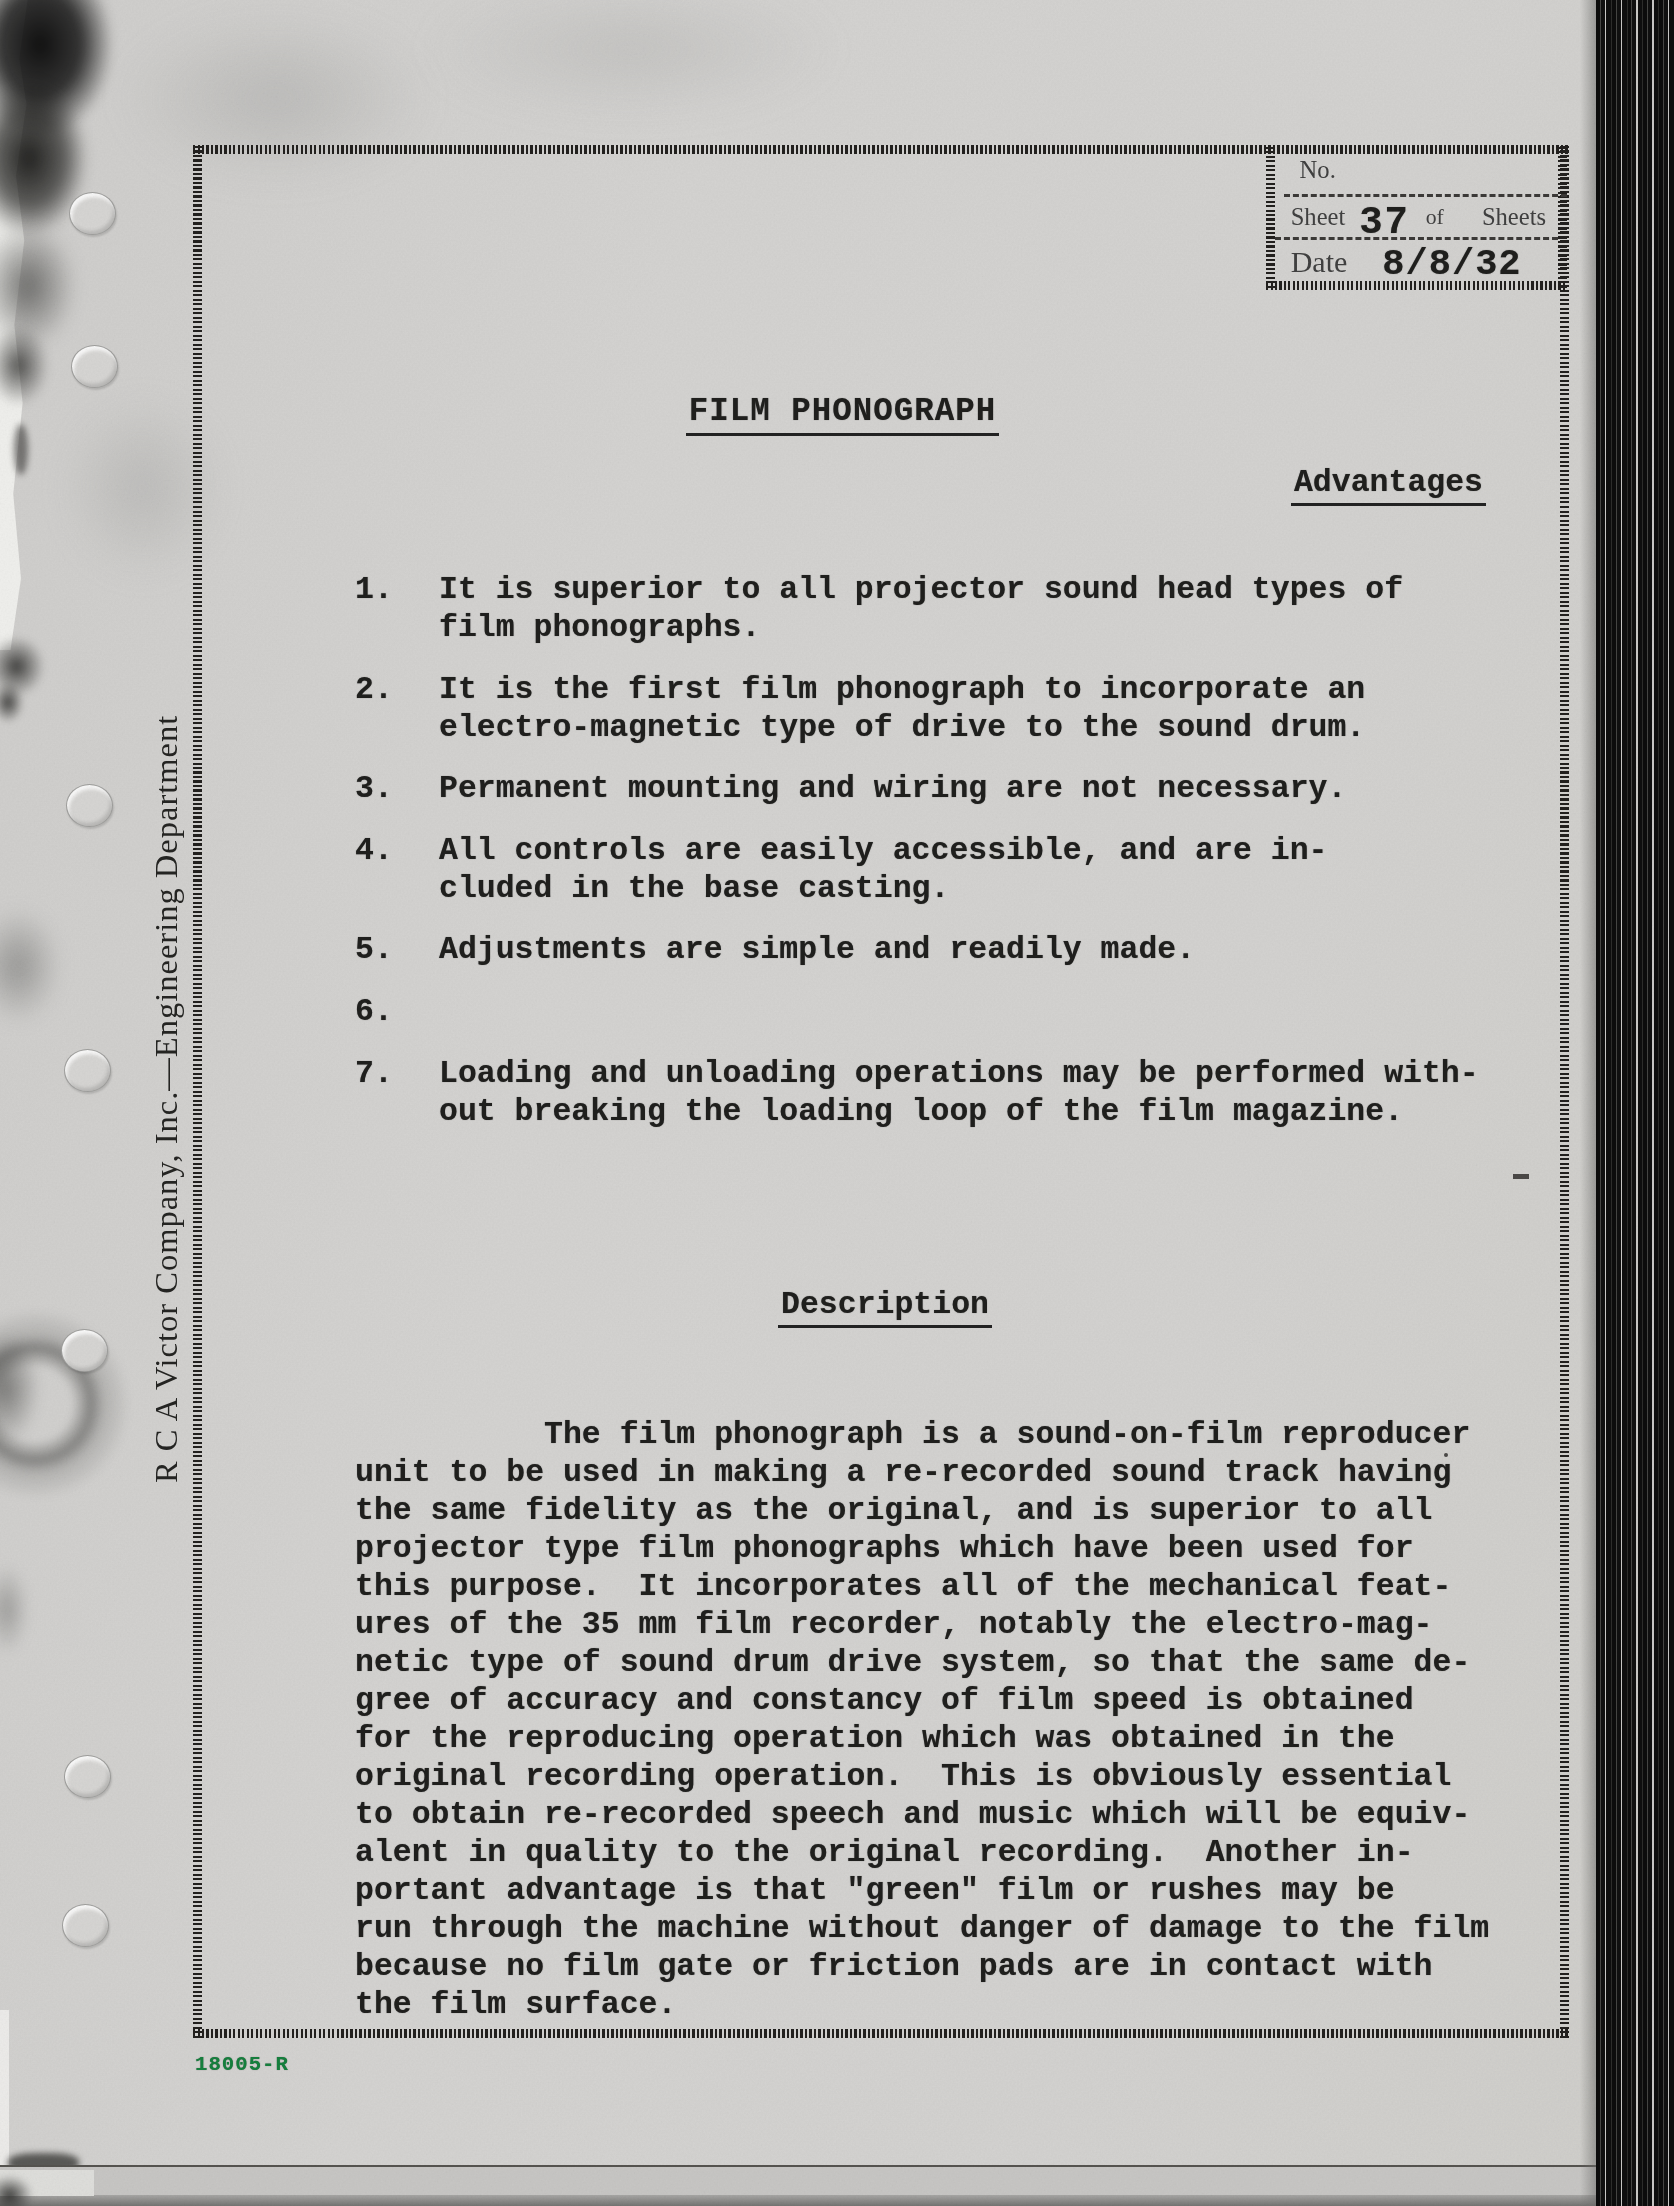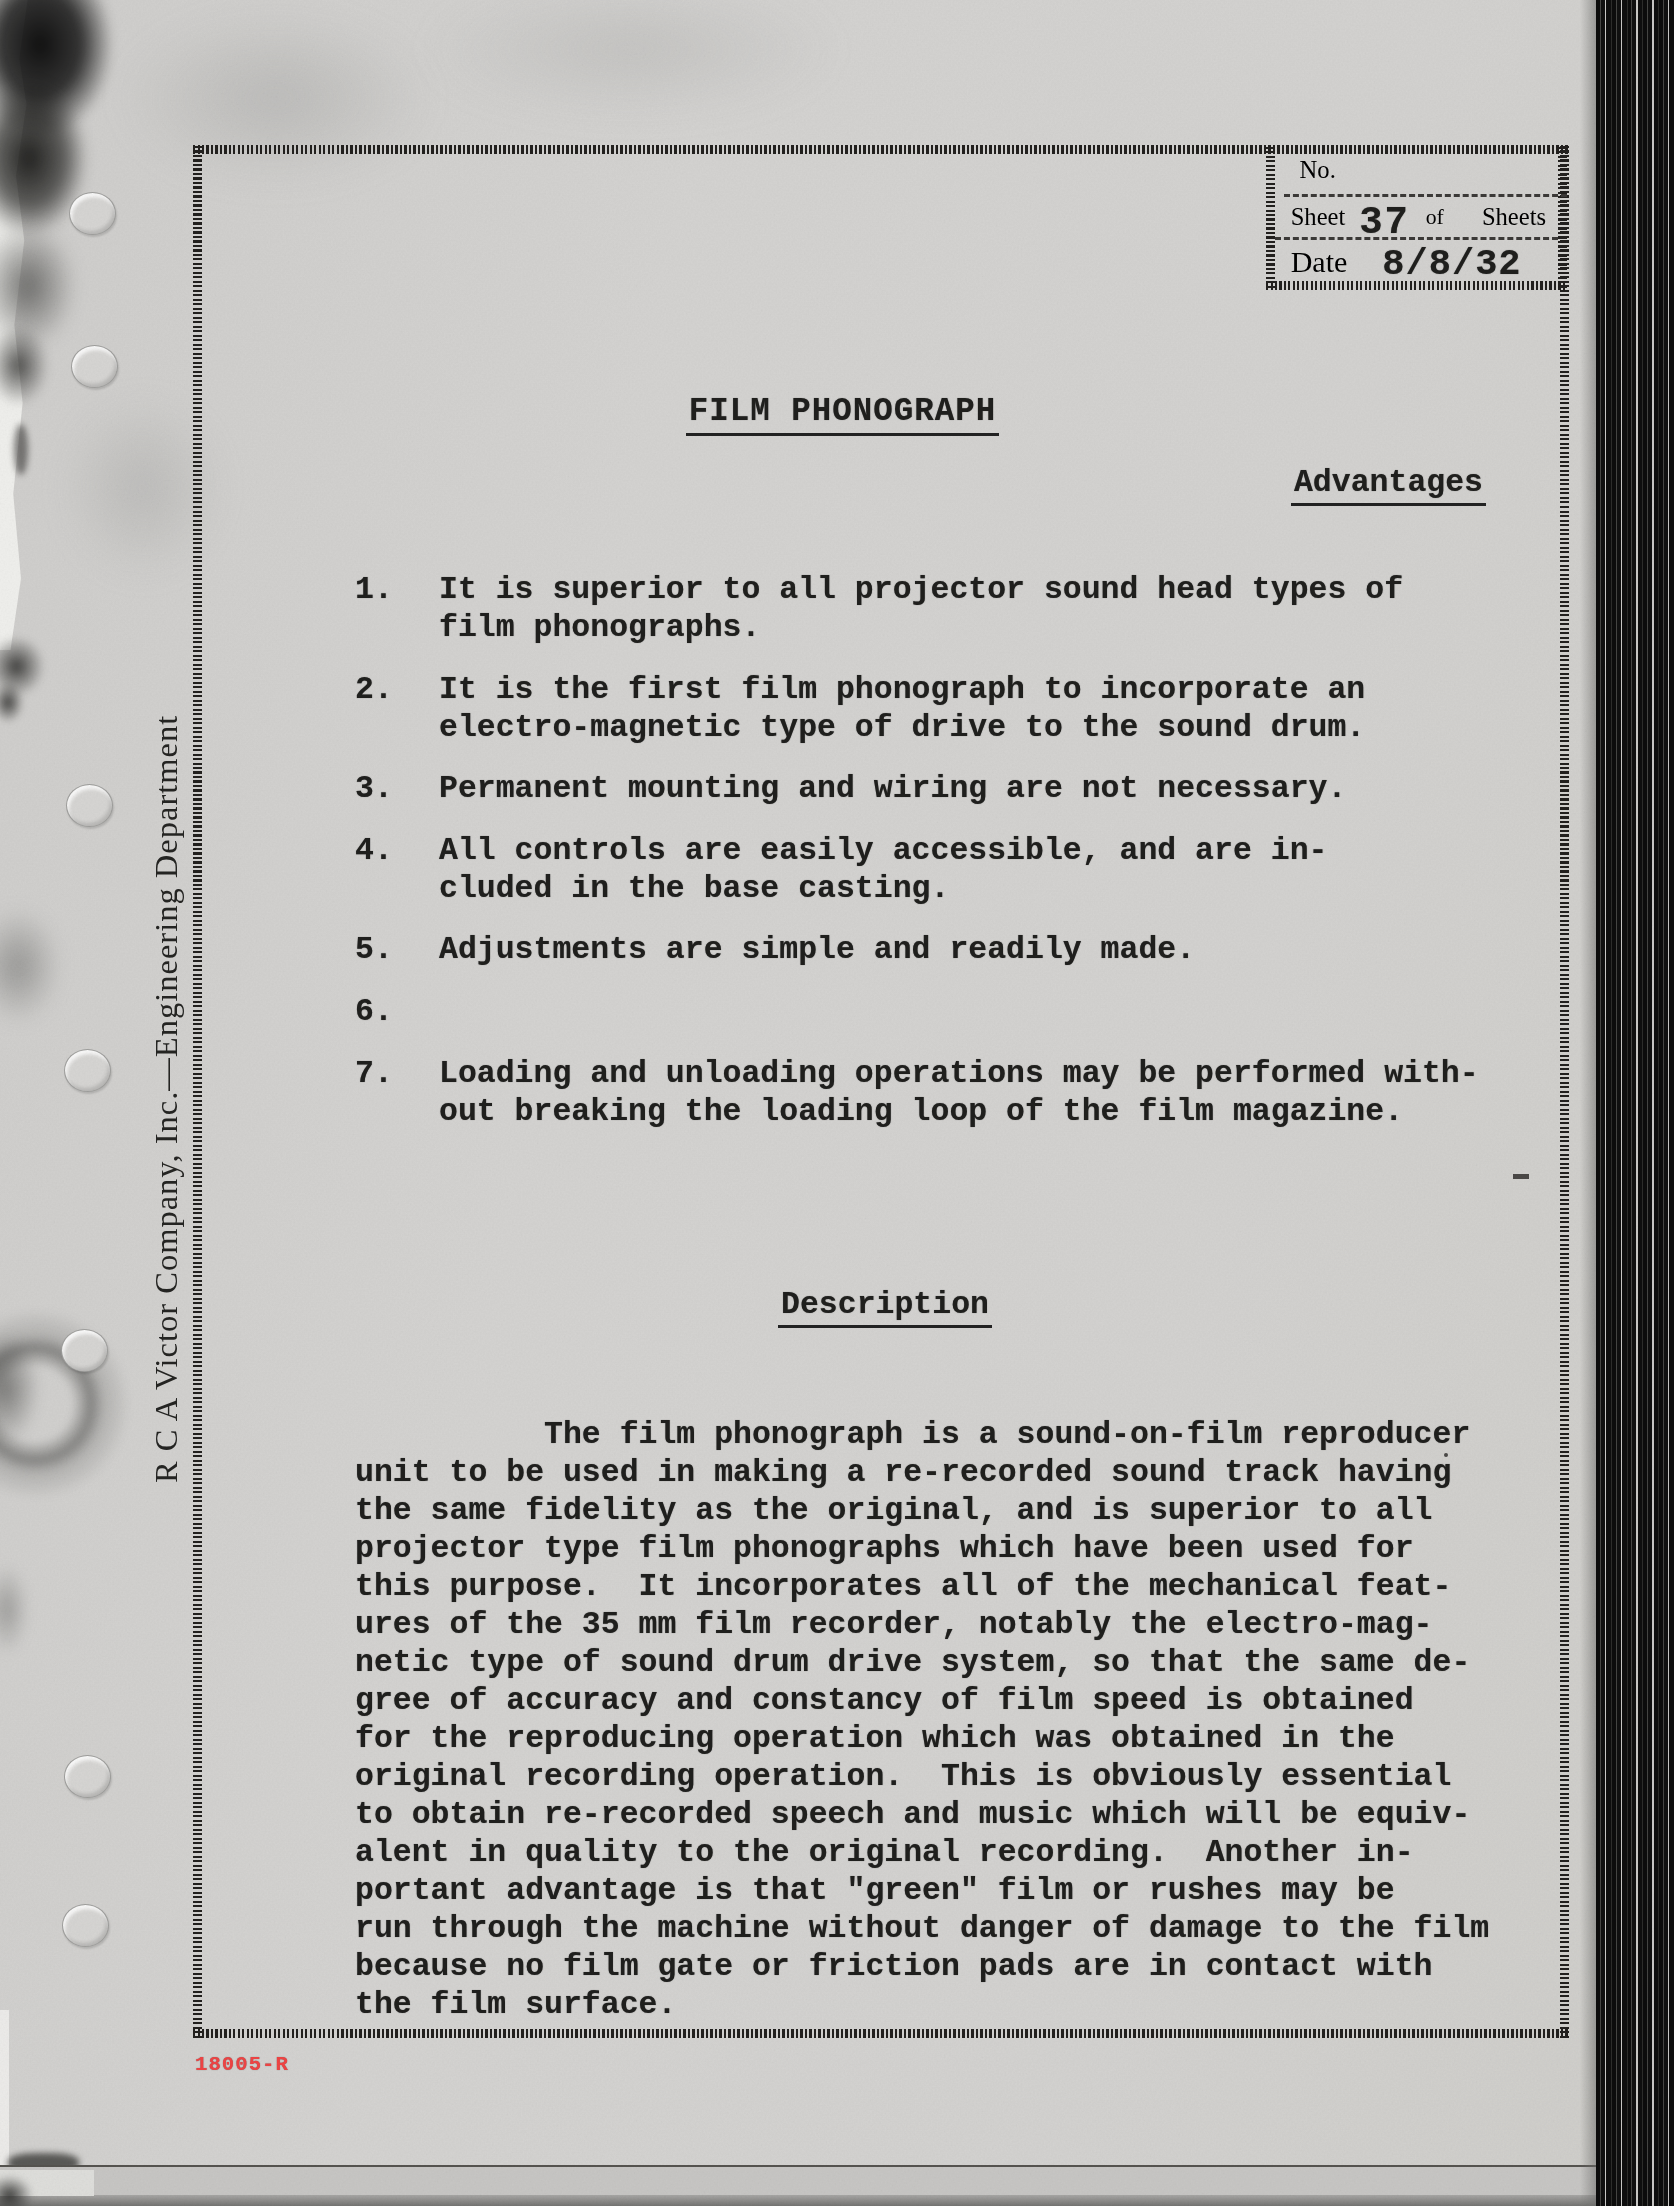--- a/index.html
+++ b/index.html
@@ -10,21 +10,21 @@
   }
   .abs{position:absolute;}
   
   .typed{
     font-family:"Liberation Mono","DejaVu Sans Mono",monospace;
     font-weight:bold;color:#1f1f1d;
     text-shadow:0 0 1px rgba(25,25,25,.55);
   }
   .printed{
     font-family:"Liberation Serif","DejaVu Serif",serif;
-    color:#000000;
+    color:#404040;
   }
   .u{border-bottom:3px solid #222;padding:0 3px 3px 3px;display:inline-block;}
   
   .hatch-h{height:8.9px;background:repeating-linear-gradient(90deg,#22201e 0 2px,rgba(0,0,0,0) 2px 4.5px);}
   .hatch-v{width:8.9px;background:repeating-linear-gradient(0deg,#22201e 0 2px,rgba(0,0,0,0) 2px 4.5px);}
   
   .adv-item{display:flex;margin-bottom:23.6px;font-size:31.5px;line-height:38px;}
   .adv-num{width:84px;flex:none;}
   .adv-text{white-space:pre-line;}
   
@@ -159,21 +159,21 @@
 gree of accuracy and constancy of film speed is obtained
 for the reproducing operation which was obtained in the
 original recording operation.  This is obviously essential
 to obtain re-recorded speech and music which will be equiv-
 alent in quality to the original recording.  Another in-
 portant advantage is that "green" film or rushes may be
 run through the machine without danger of damage to the film
 because no film gate or friction pads are in contact with
 the film surface.</div>
 
-<div class="abs typed text-layer" style="left:195px;top:2053px;font-size:20.7px;font-weight:bold;color:#ef4444;letter-spacing:1px;">18005-R</div>
+<div class="abs typed text-layer" style="left:195px;top:2053px;font-size:20.7px;font-weight:bold;color:#15803d;letter-spacing:1px;">18005-R</div>
 
 <div class="speck" style="left:1513px;top:1174px;width:15.8px;height:4.9px;"></div>
 <div class="speck" style="left:1444px;top:1453px;width:3.9px;height:3.9px;border-radius:50%;"></div>
 
 <div class="abs" style="left:0;top:2165px;width:1616px;height:2px;background:#55534f;z-index:6;"></div>
 <div class="abs" style="left:0;top:2167px;width:1675px;height:39px;background:#c7c6c4;z-index:6;"></div>
 <div class="abs" style="left:0;top:2195px;width:1675px;height:11.8px;background:linear-gradient(180deg,#a7a6a4,#6f6f6d);z-index:6;"></div>
 <div class="abs" style="left:0;top:2170px;width:94px;height:25.6px;background:#dededb;z-index:6;"></div>
 <div class="stain" style="left:-13.8px;top:2175px;width:47px;height:41px;background:radial-gradient(closest-side,rgba(40,40,38,.9),rgba(40,40,38,0));filter:blur(3px);z-index:7;"></div>
 

